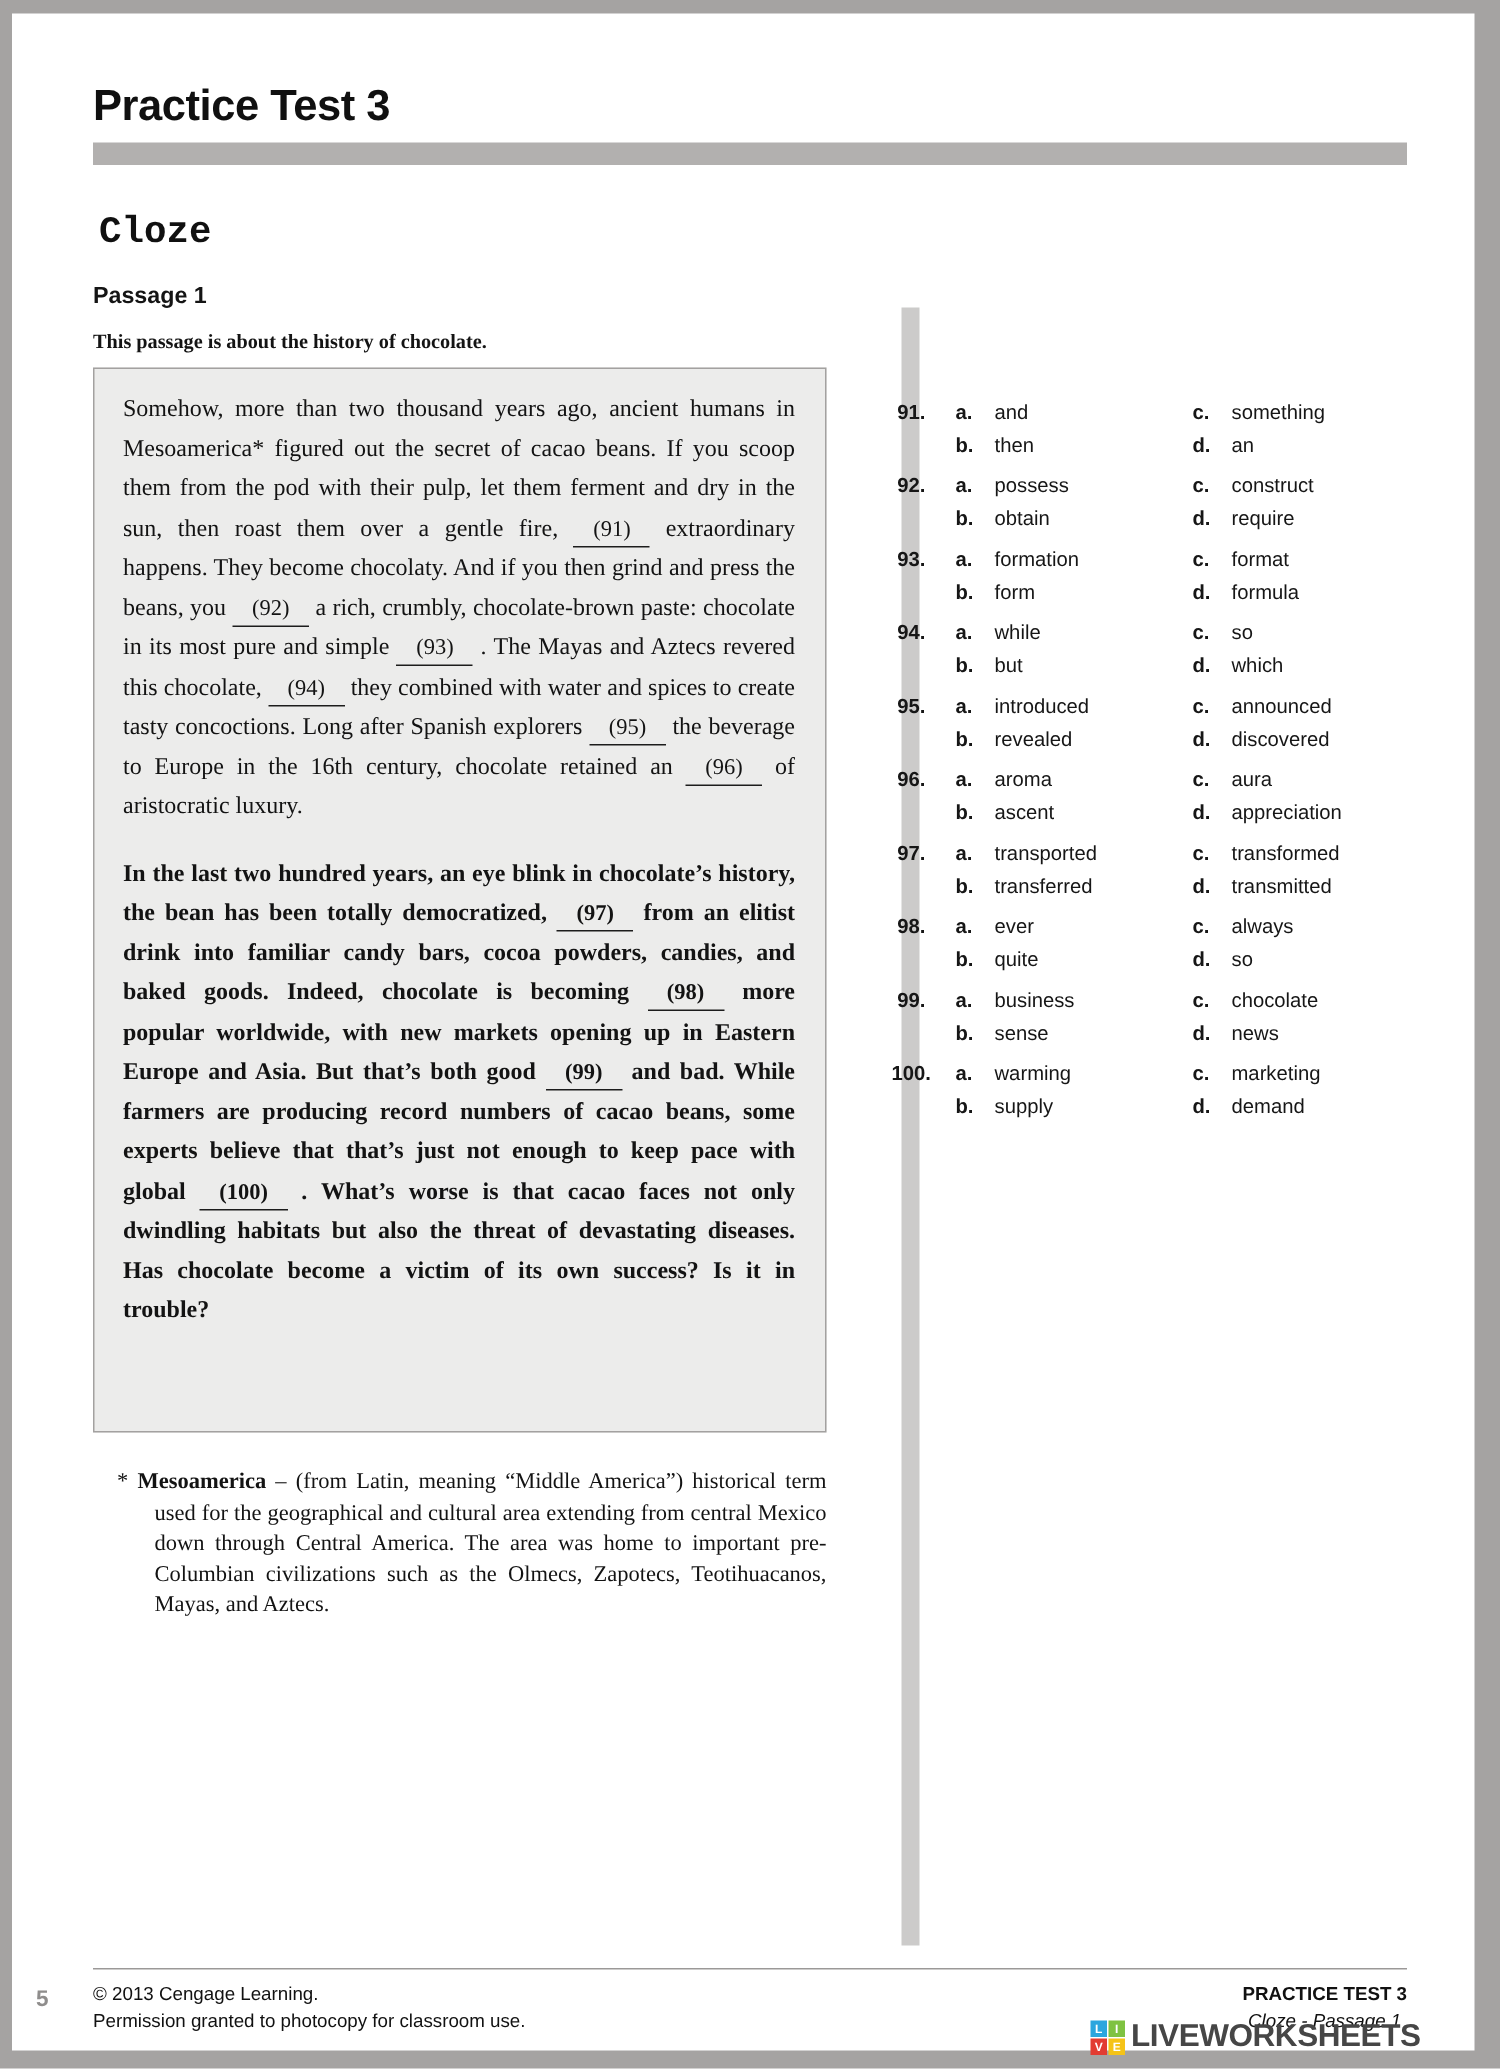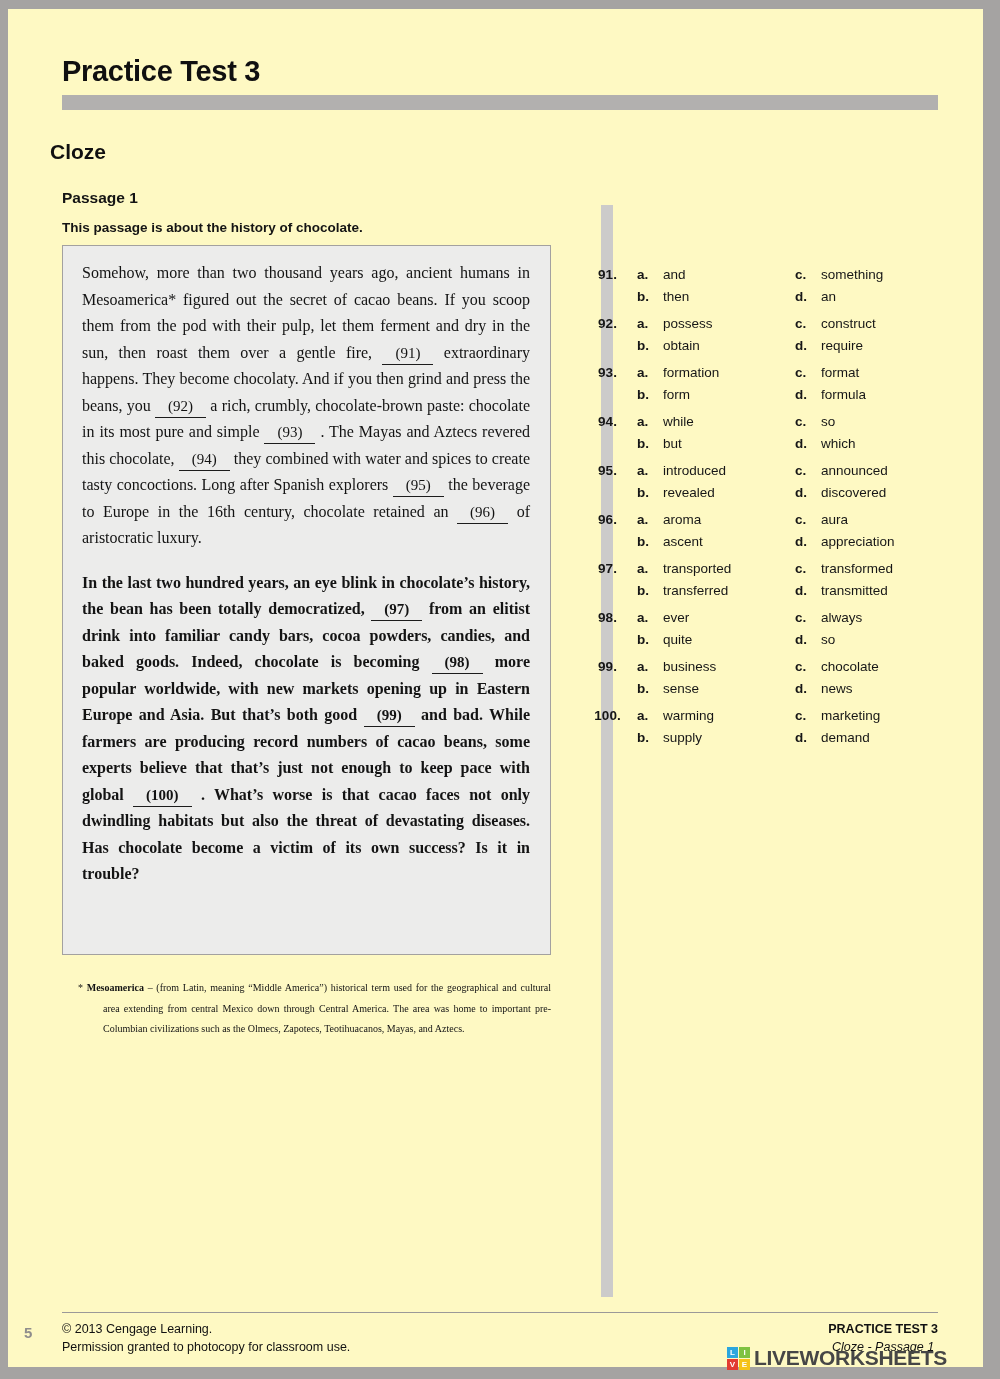--- a/index.html
+++ b/index.html
@@ -6,45 +6,45 @@
   html,body { width:1000px; height:1379px; }
   body {
     background:#a5a3a2;
     font-family:"Liberation Sans", sans-serif;
     position:relative;
     overflow:hidden;
     color:#141414;
   }
   .page {
     position:absolute; left:8px; top:9px; width:975px; height:1358px;
-    background:#fef9c3;
+    background:#ffffff;
   }
   .header-title {
     position:absolute; left:54px; top:46px;
     font-size:29px; font-weight:bold; color:#101010; letter-spacing:-0.3px;
   }
   .header-right {
     position:absolute; right:45px; top:44px; text-align:right;
     font-style:italic; font-size:13.5px; line-height:19px; color:#1d1d1d;
   }
   .header-bar {
     position:absolute; left:54px; top:86px; width:876px; height:15px;
     background:#b2b0af;
   }
   .section-heading {
-    position:absolute; left:42px; top:131px;
-    font-size:21px; font-weight:bold; color:#101010;
+    position:absolute; left:58px; top:131px;
+    font-size:25px; font-weight:bold; color:#101010;font-family:Liberation Mono, monospace;
   }
   .passage-label {
     position:absolute; left:54px; top:180px;
     font-size:15.5px; font-weight:bold;
   }
   .passage-intro {
     position:absolute; left:54px; top:211px;
-    font-size:13.5px; font-weight:bold;
+    font-size:13.5px; font-weight:bold;font-family:Liberation Serif, serif;
   }
   .column-divider {
     position:absolute; left:593px; top:196px; width:12px; height:1092px;
     background:#cccbca; z-index:0;
   }
   .passage-box {
     position:absolute; left:54px; top:236px; width:489px; min-height:710px;
     background:#ececeb; border:1px solid #a3a1a0;
     padding:14px 20px 18px 19px; z-index:1;
   }
@@ -68,21 +68,21 @@
     column-gap:12px; row-gap:6px;
     margin-bottom:11px;
     font-size:13.5px; line-height:16px; color:#161616;
   }
   .q-num { text-align:center; font-weight:bold; }
   .q-opt { display:flex; cursor:default; }
   .q-letter { font-weight:bold; flex:0 0 26px; }
   .footnote {
     position:absolute; left:70px; top:969px; width:473px;
     font-family:"Liberation Serif", serif;
-    font-size:10px; line-height:20.5px; text-align:justify; color:#131313;
+    font-size:15px; line-height:20.5px; text-align:justify; color:#131313;
     padding-left:25px; text-indent:-25px; z-index:1;
   }
   .footnote strong { font-weight:bold; }
   .footer-rule {
     position:absolute; left:54px; top:1303px; width:876px; height:1px;
     background:#9b9998;
   }
   .page-number {
     position:absolute; left:16px; top:1315px;
     font-size:15px; font-weight:bold; color:#8f8d8c;

